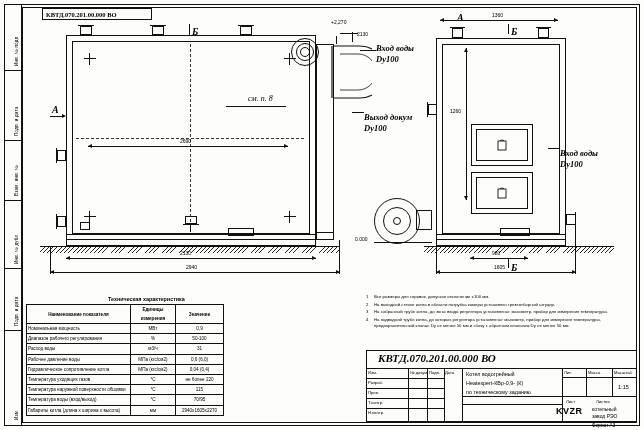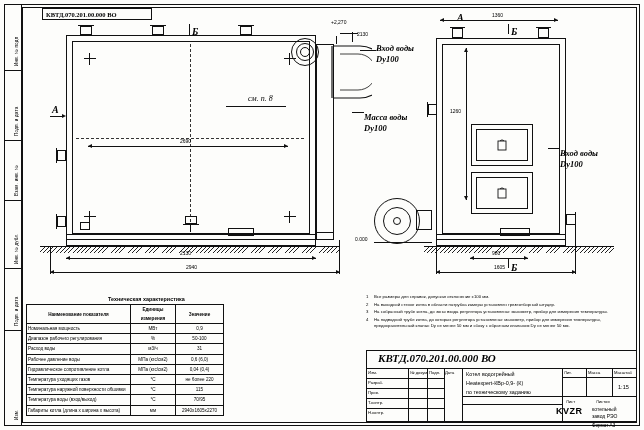--- a/index.html
+++ b/index.html
@@ -146,21 +146,21 @@
   <div class="triL" style="left:50px;top:270px;"></div>
   <div class="triR" style="left:336px;top:270px;"></div>
   <div class="dim" style="left:186px;top:264px;">2940</div>
   <div class="ln" style="left:50px;top:246px;width:0.8px;height:28px;"></div>
   <div class="ln" style="left:339px;top:240px;width:0.8px;height:34px;"></div>
 
   <div class="lbl bold" style="left:376px;top:43px;font-size:8.5px;">Вход воды</div>
   <div class="lbl bold" style="left:376px;top:54px;font-size:8.5px;">Dy100</div>
   <div class="ln" style="left:360px;top:50px;width:16px;height:0.8px;"></div>
 
-  <div class="lbl bold" style="left:364px;top:112px;font-size:8.5px;">Масса воды</div>
+  <div class="lbl bold" style="left:364px;top:112px;font-size:8.5px;">Выход докум</div>
   <div class="lbl bold" style="left:364px;top:123px;font-size:8.5px;">Dy100</div>
   <div class="ln" style="left:352px;top:112px;width:12px;height:0.8px;"></div>
 
   <div class="ln" style="left:424px;top:246px;width:190px;height:1.4px;"></div>
   <div class="hatch" style="left:424px;top:247px;width:190px;height:6px;"></div>
 
   <div class="rect2" style="left:436px;top:38px;width:130px;height:202px;"></div>
   <div class="rect" style="left:442px;top:44px;width:118px;height:190px;"></div>
 
   <div class="rect" style="left:452px;top:28px;width:11px;height:10px;"></div>

